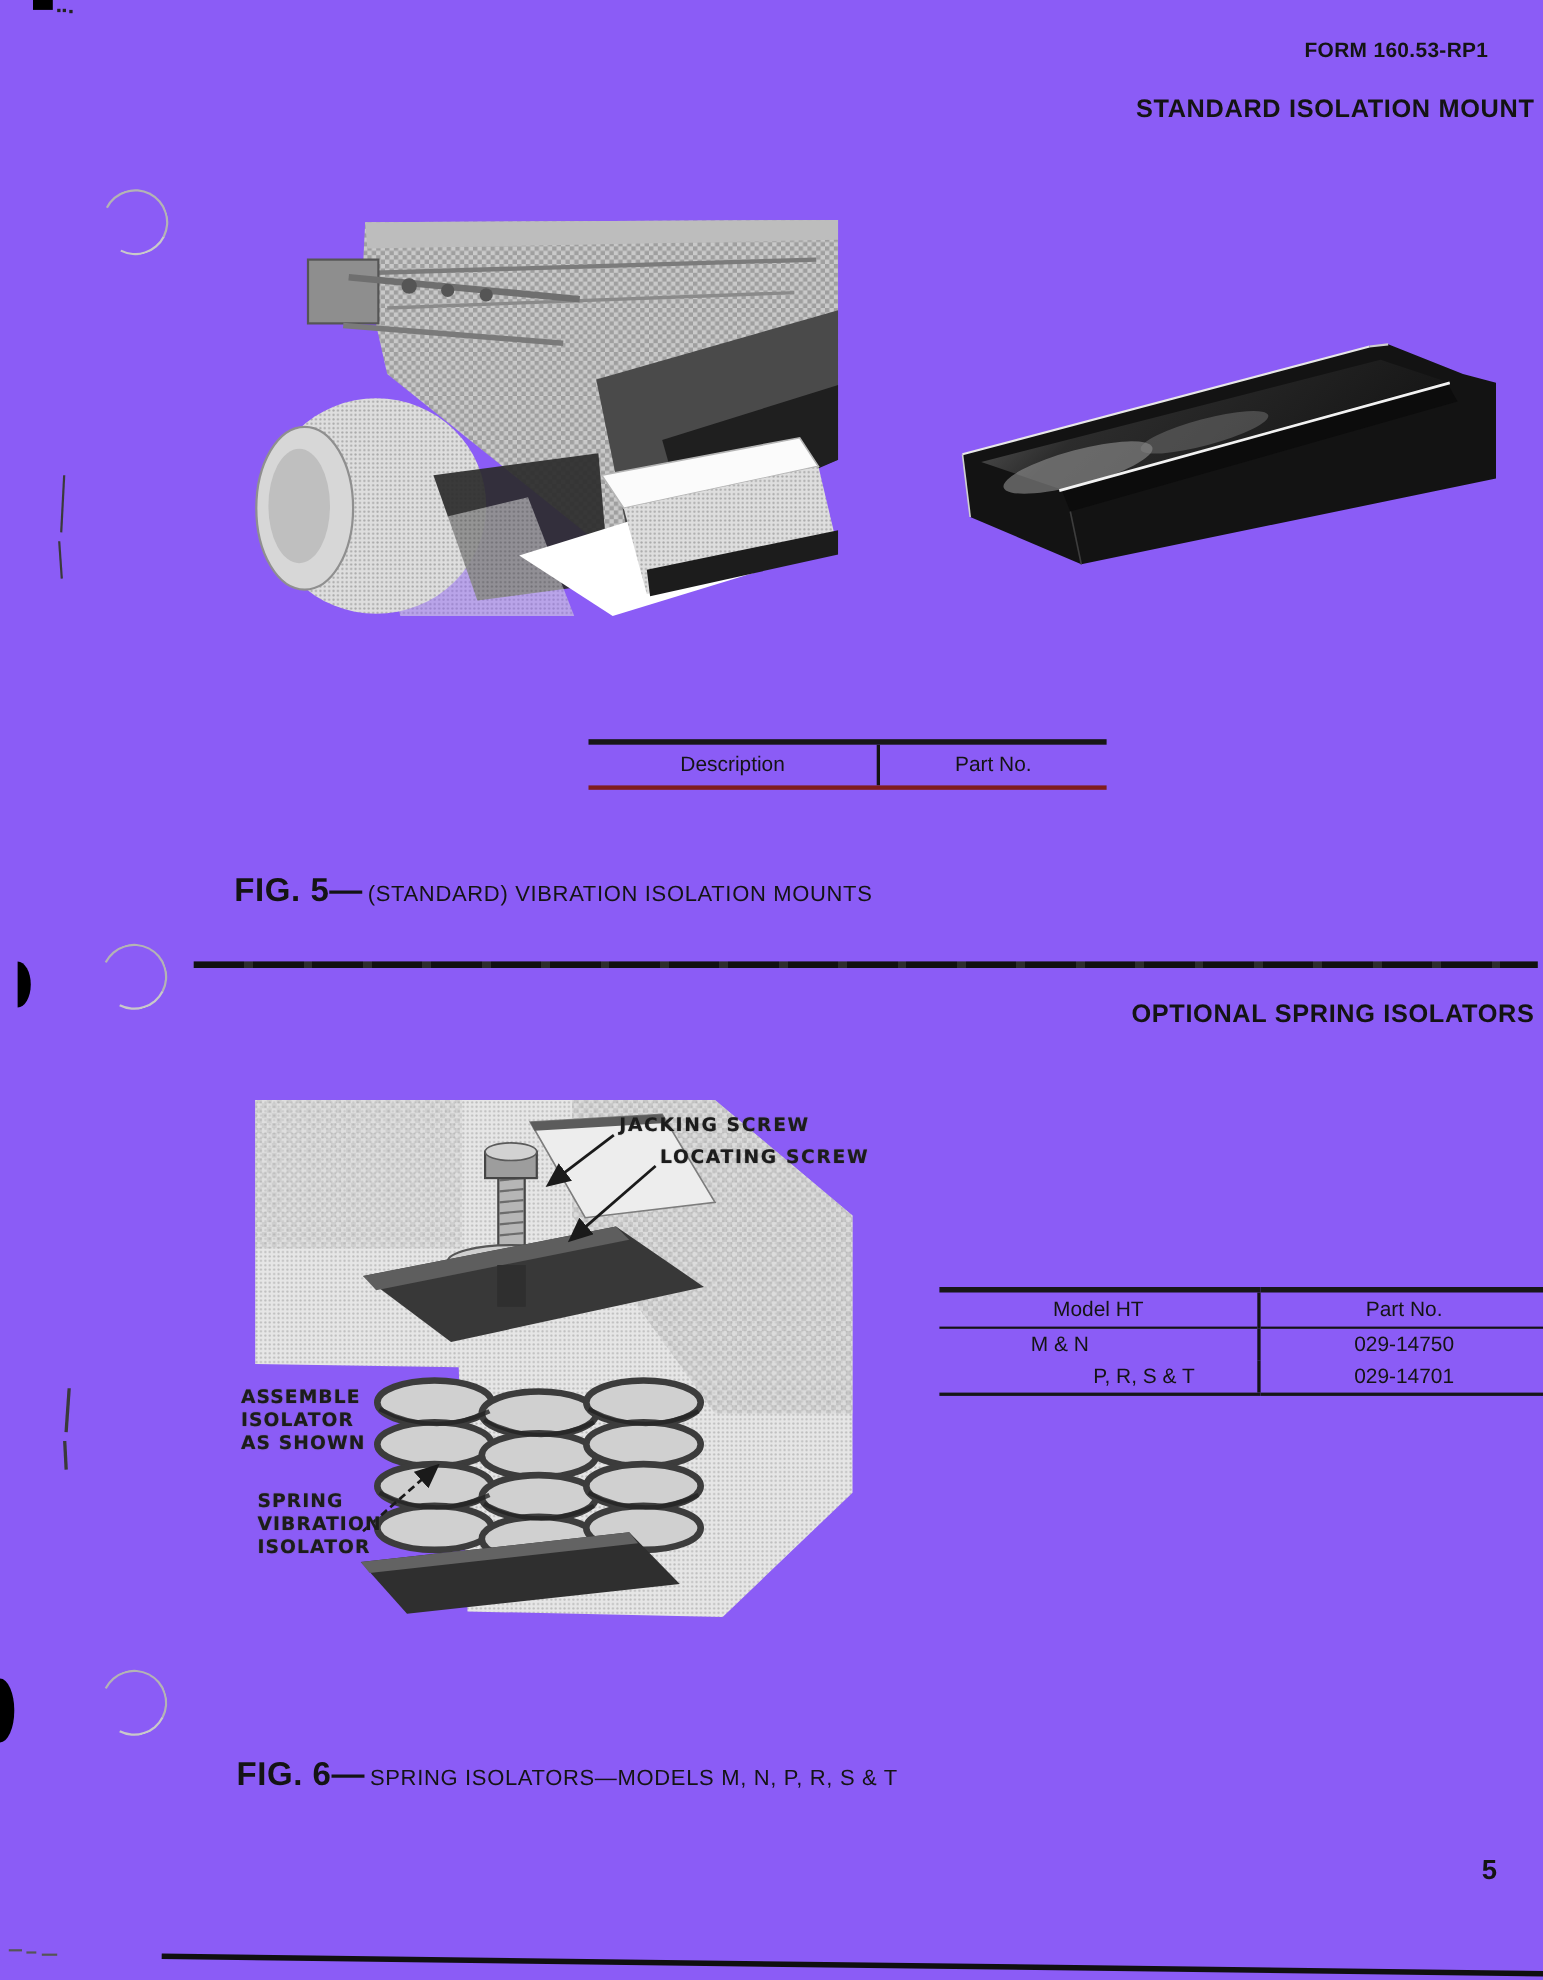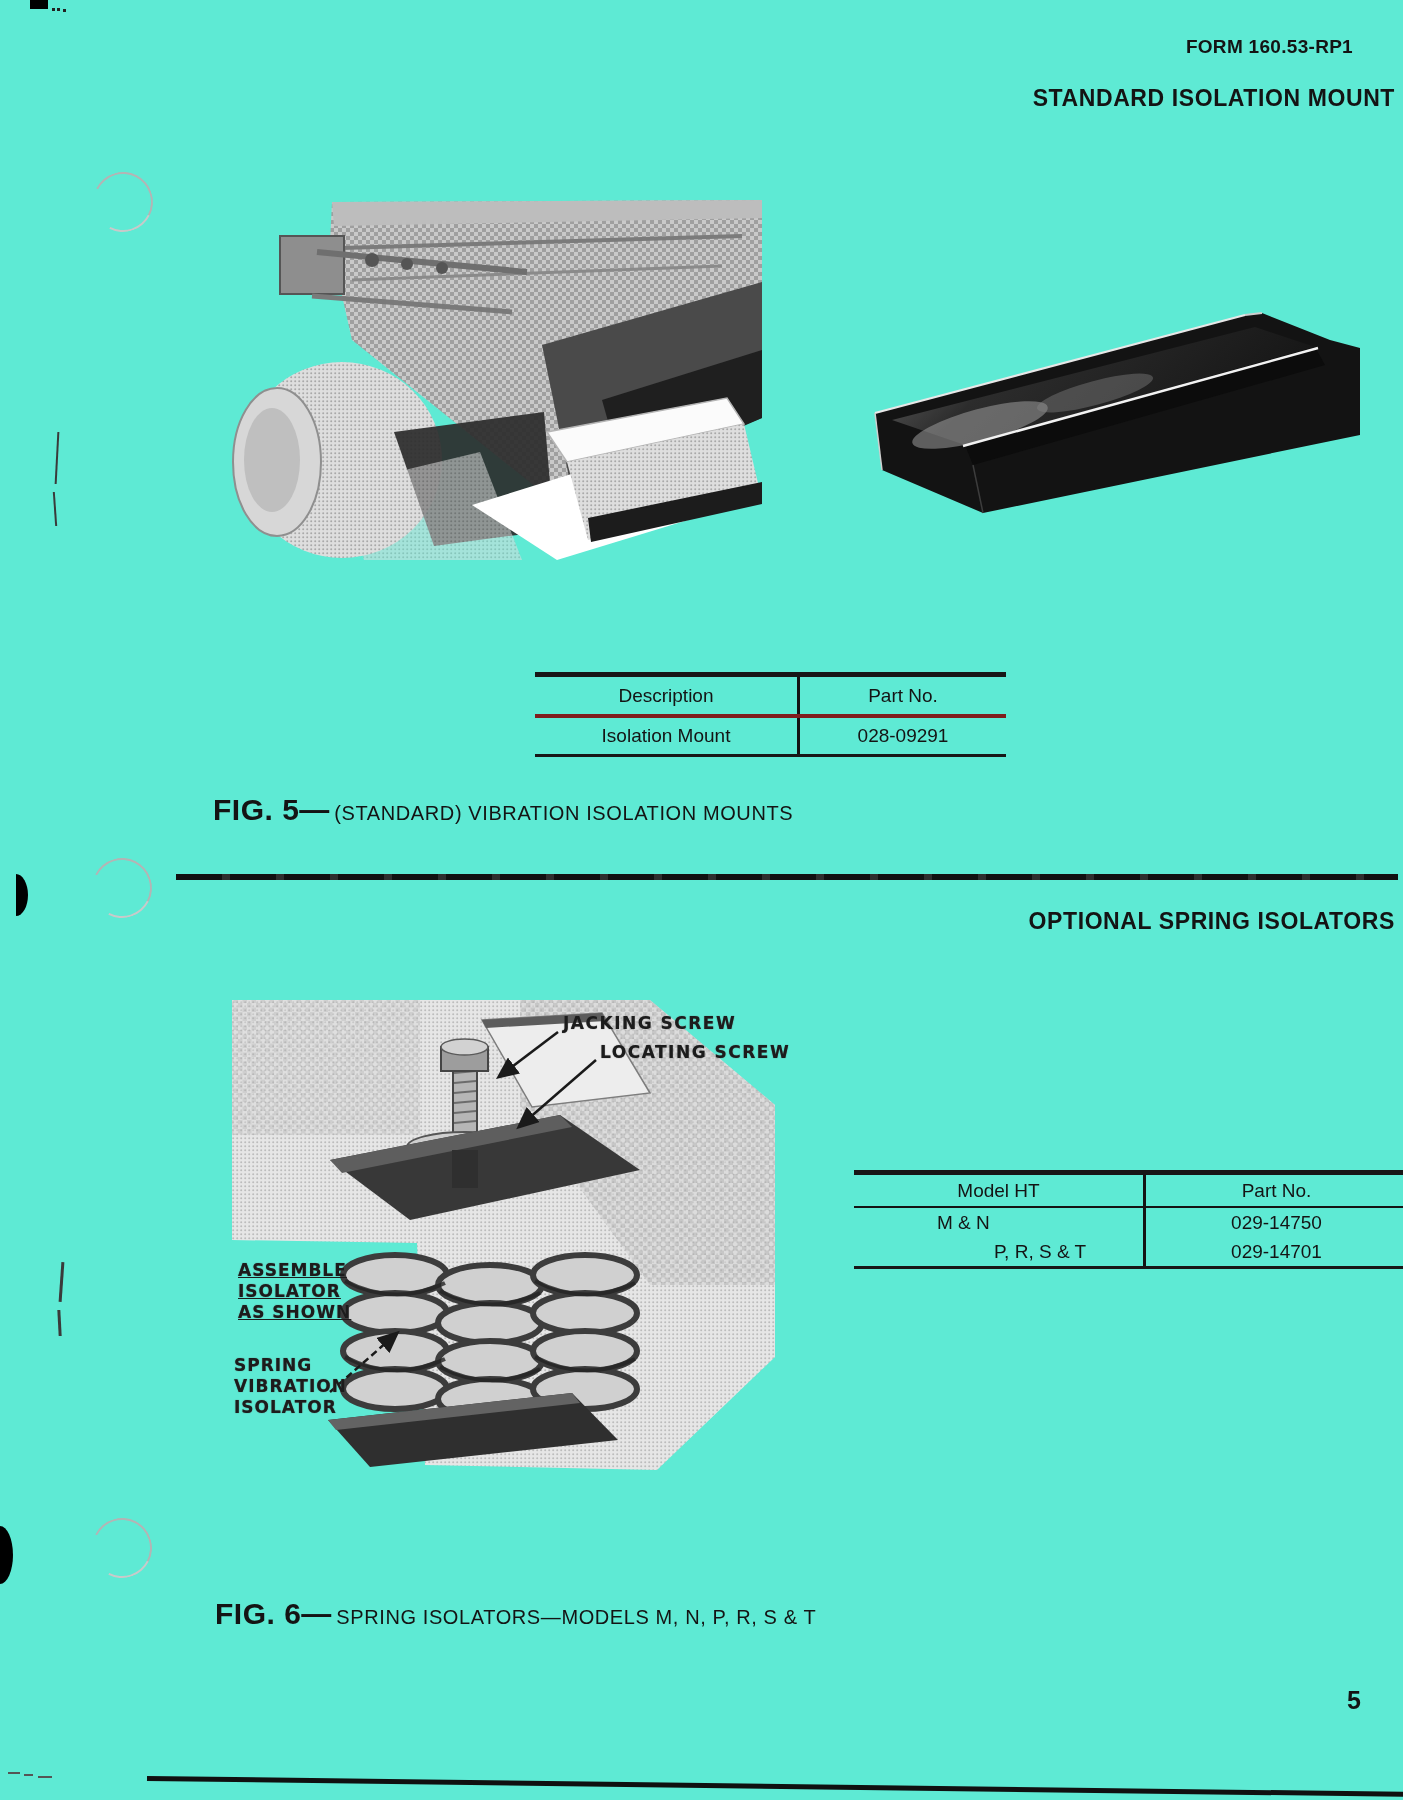--- a/index.html
+++ b/index.html
@@ -1,18 +1,18 @@
 <!DOCTYPE html>
 <html><head>
 <meta charset="utf-8">
 <style>
   html,body{margin:0;padding:0;background:#7d7d7d;}
   .page{
     position:relative;width:1403px;height:1800px;margin:0 auto;
-    background:#5eead4;color:#141414;
+    background:#8b5cf6;color:#141414;
     font-family:"Liberation Sans",sans-serif;
     overflow:hidden;
   }
   
   .form-number{
     position:absolute;top:36px;right:50px;
     font-size:19px;font-weight:bold;letter-spacing:.3px;
   }
   .section-title{
     position:absolute;left:180px;width:1215px;text-align:right;
@@ -53,21 +53,21 @@
   }
   
   .stencil{
     position:absolute;color:#1c1c1c;
     font-family:"DejaVu Sans",sans-serif;font-weight:bold;
     white-space:nowrap;text-shadow:0 0 1px #555;
   }
   .lbl-jacking{left:563px;top:1013px;font-size:17px;letter-spacing:1.5px;}
   .lbl-locating{left:600px;top:1042px;font-size:17px;letter-spacing:1.5px;}
   .lbl-block{font-size:17px;line-height:21px;letter-spacing:1px;}
-  .lbl-assemble{left:238px;top:1260px;text-decoration:underline;}
+  .lbl-assemble{left:219px;top:1260px;}
   .lbl-spring{left:234px;top:1355px;}
   
   .page-number{position:absolute;right:42px;top:1686px;font-size:25px;font-weight:bold;}
   
   .artifact{position:absolute;}
   .corner-block{left:30px;top:0;width:18px;height:9px;background:#000;}
   .corner-dot{width:3px;height:3px;background:#222;}
   .punch-ring{
     width:56px;height:56px;border-radius:50%;
     border:2px solid #b4b4b4;border-left-color:transparent;border-bottom-color:#c9c9c9;
@@ -173,24 +173,20 @@
     <line x1="103" y1="161" x2="458" y2="63" stroke="#f2f2f2" stroke-width="2.5"></line>
     <line x1="22" y1="185" x2="15" y2="128" stroke="#d0d0d0" stroke-width="1.5"></line>
     <line x1="113" y1="180" x2="123" y2="228" stroke="#3d3d3d" stroke-width="1.5"></line>
   </svg>
 
   <table class="parts-table table-standard">
     <tbody>
       <tr class="hdr">
         <td class="col-a">Description</td>
         <td class="col-b">Part No.</td>
-      </tr>
-      <tr class="row">
-        <td class="col-a">Isolation Mount</td>
-        <td class="col-b">028-09291</td>
       </tr>
     </tbody>
   </table>
 
   <div class="fig-caption fig5-caption">
     <span class="prefix">FIG. 5—</span>
     <span class="text">(STANDARD) VIBRATION ISOLATION MOUNTS</span>
   </div>
 
   <div class="section-divider"></div>

